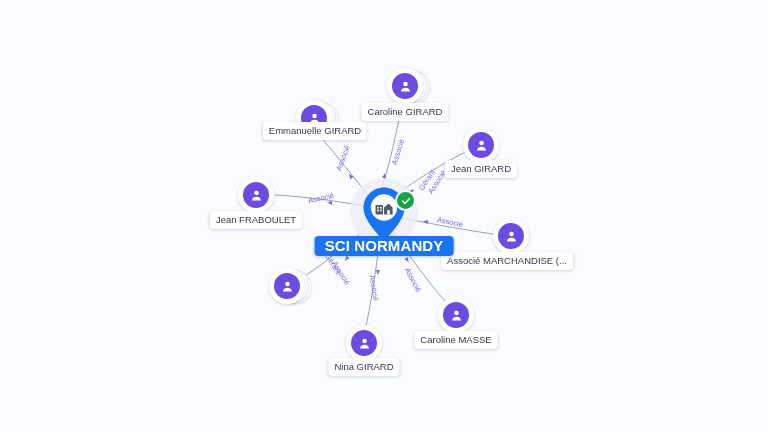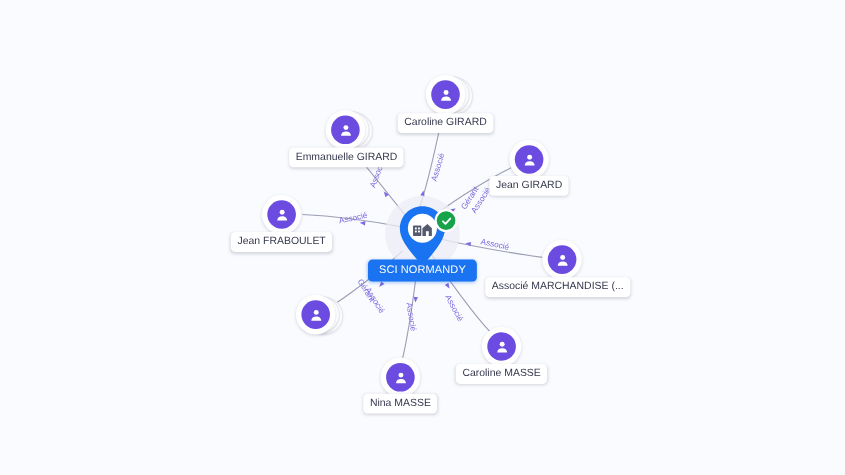--- a/index.html
+++ b/index.html
@@ -72,22 +72,22 @@
     background:#16a34a;
     border:2px solid #ffffff;
     display:flex;align-items:center;justify-content:center;
   }
   .company-label{
     position:absolute;
     transform:translateX(-50%);
     white-space:nowrap;
     background:#1a73f0;
     color:#ffffff;
-    font-size:10px;
-    font-weight:normal;
+    font-size:15px;
+    font-weight:bold;
     line-height:12px;
     letter-spacing:.1px;
     padding:4px 10px;
     border-radius:4px;
     box-shadow:0 1px 3px rgba(26,115,240,.35);
   }
 
   
   .edge-label{
     position:absolute;
@@ -164,21 +164,21 @@
     <div class="p-stack" style="left:-12px;top:-17px;"></div>
     <div class="p-disc">
       <div class="p-inner">
         <svg width="15" height="15" viewBox="0 0 24 24" fill="#ffffff">
             <circle cx="12" cy="8" r="3.6"></circle>
             <path d="M4.8 20c0-4 3.3-6.2 7.2-6.2s7.2 2.2 7.2 6.2z"></path>
           </svg>
       </div>
     </div>
   </div>
-  <div class="node-label" style="left:315px;top:134px;">Emmanuelle GIRARD</div>
+  <div class="node-label" style="left:315px;top:122px;">Emmanuelle GIRARD</div>
 
   <div class="person-node" style="left:481px;top:145px;">
     <div class="p-disc">
       <div class="p-inner">
         <svg width="15" height="15" viewBox="0 0 24 24" fill="#ffffff">
             <circle cx="12" cy="8" r="3.6"></circle>
             <path d="M4.8 20c0-4 3.3-6.2 7.2-6.2s7.2 2.2 7.2 6.2z"></path>
           </svg>
       </div>
     </div>
@@ -237,21 +237,21 @@
   <div class="person-node" style="left:364px;top:343px;">
     <div class="p-disc">
       <div class="p-inner">
         <svg width="15" height="15" viewBox="0 0 24 24" fill="#ffffff">
             <circle cx="12" cy="8" r="3.6"></circle>
             <path d="M4.8 20c0-4 3.3-6.2 7.2-6.2s7.2 2.2 7.2 6.2z"></path>
           </svg>
       </div>
     </div>
   </div>
-  <div class="node-label" style="left:364px;top:358px;">Nina MASSE</div>
+  <div class="node-label" style="left:364px;top:358px;">Nina GIRARD</div>
 
   <div class="company-node" style="left:384px;top:212px;">
     <div class="c-halo"></div>
     <div class="c-pin">
       <svg width="46" height="56" viewBox="0 0 46 56">
         <path d="M23 1.5 C11.5 1.5 2.5 10.5 2.5 22 C2.5 33 14 45 21.3 53.6 C22.2 54.6 23.8 54.6 24.7 53.6 C32 45 43.5 33 43.5 22 C43.5 10.5 34.5 1.5 23 1.5 Z" fill="#1a73f0"></path>
         <circle cx="23" cy="21.5" r="13.2" fill="#ffffff"></circle>
         <g fill="#54596e">
           <rect x="14.5" y="19" width="7.5" height="9.5" rx="0.6"></rect>
           <rect x="16.2" y="20.8" width="1.7" height="1.7" fill="#ffffff"></rect>

